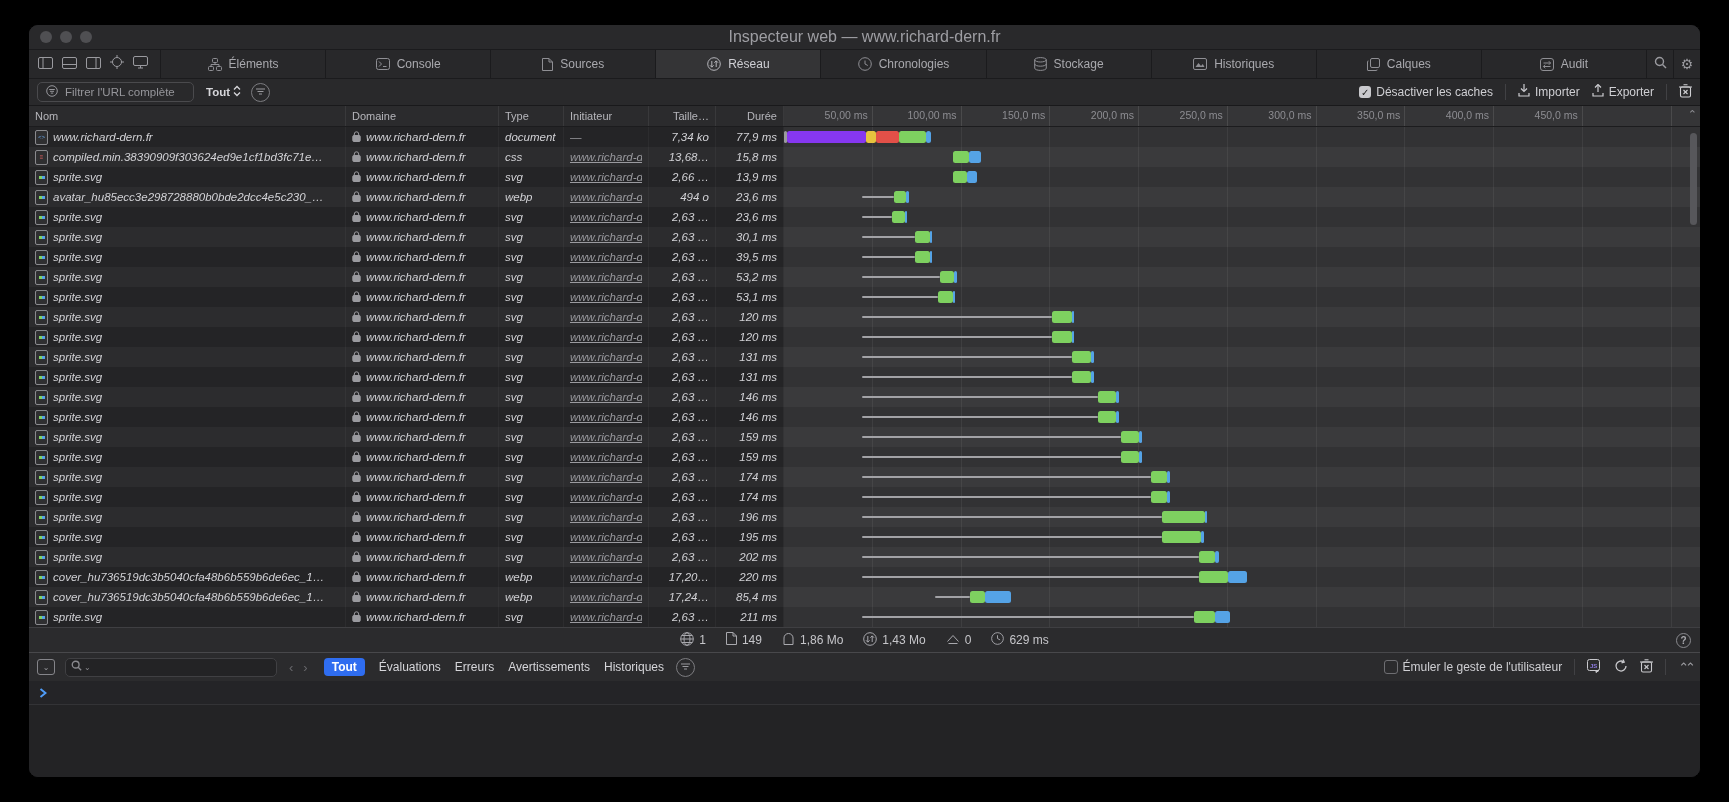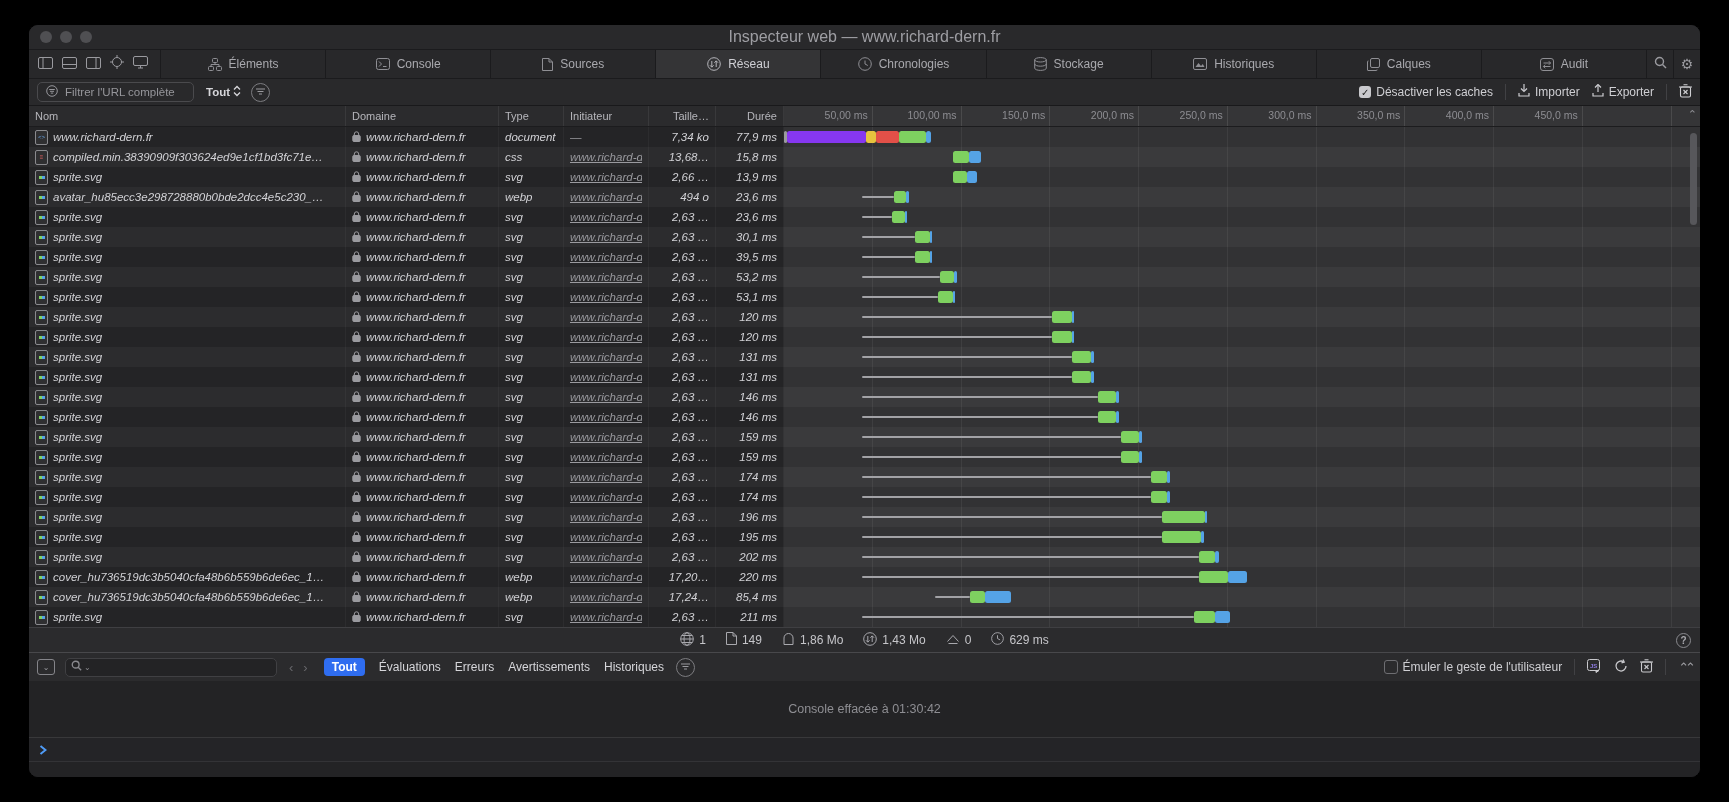--- a/index.html
+++ b/index.html
@@ -1287,23 +1287,20 @@
             <line x1="0" y1="3" x2="13" y2="3"></line>
             <line x1="4.5" y1="0.8" x2="8.5" y2="0.8"></line>
             <line x1="4.5" y1="6" x2="8.5" y2="10"></line>
             <line x1="8.5" y1="6" x2="4.5" y2="10"></line>
           </svg></span>
       <div class="vdiv"></div>
       <span style="letter-spacing:-4px;font-size:13px;color:#9a9a9f;">⌃⌃</span>
     </div>
   </div>
 
-  <div class="cmsg">
-      <span>Console effacée à 01:30:42</span>
-    </div>
 
   <div class="prompt">
     <span><svg width="8" height="10" viewBox="0 0 8 10" fill="none" stroke="#4f9cf8" stroke-width="2">
           <polyline points="1.5,1 6.5,5 1.5,9"></polyline>
         </svg></span>
   </div>
 
   <div class="filler"></div>
 </div>
 

